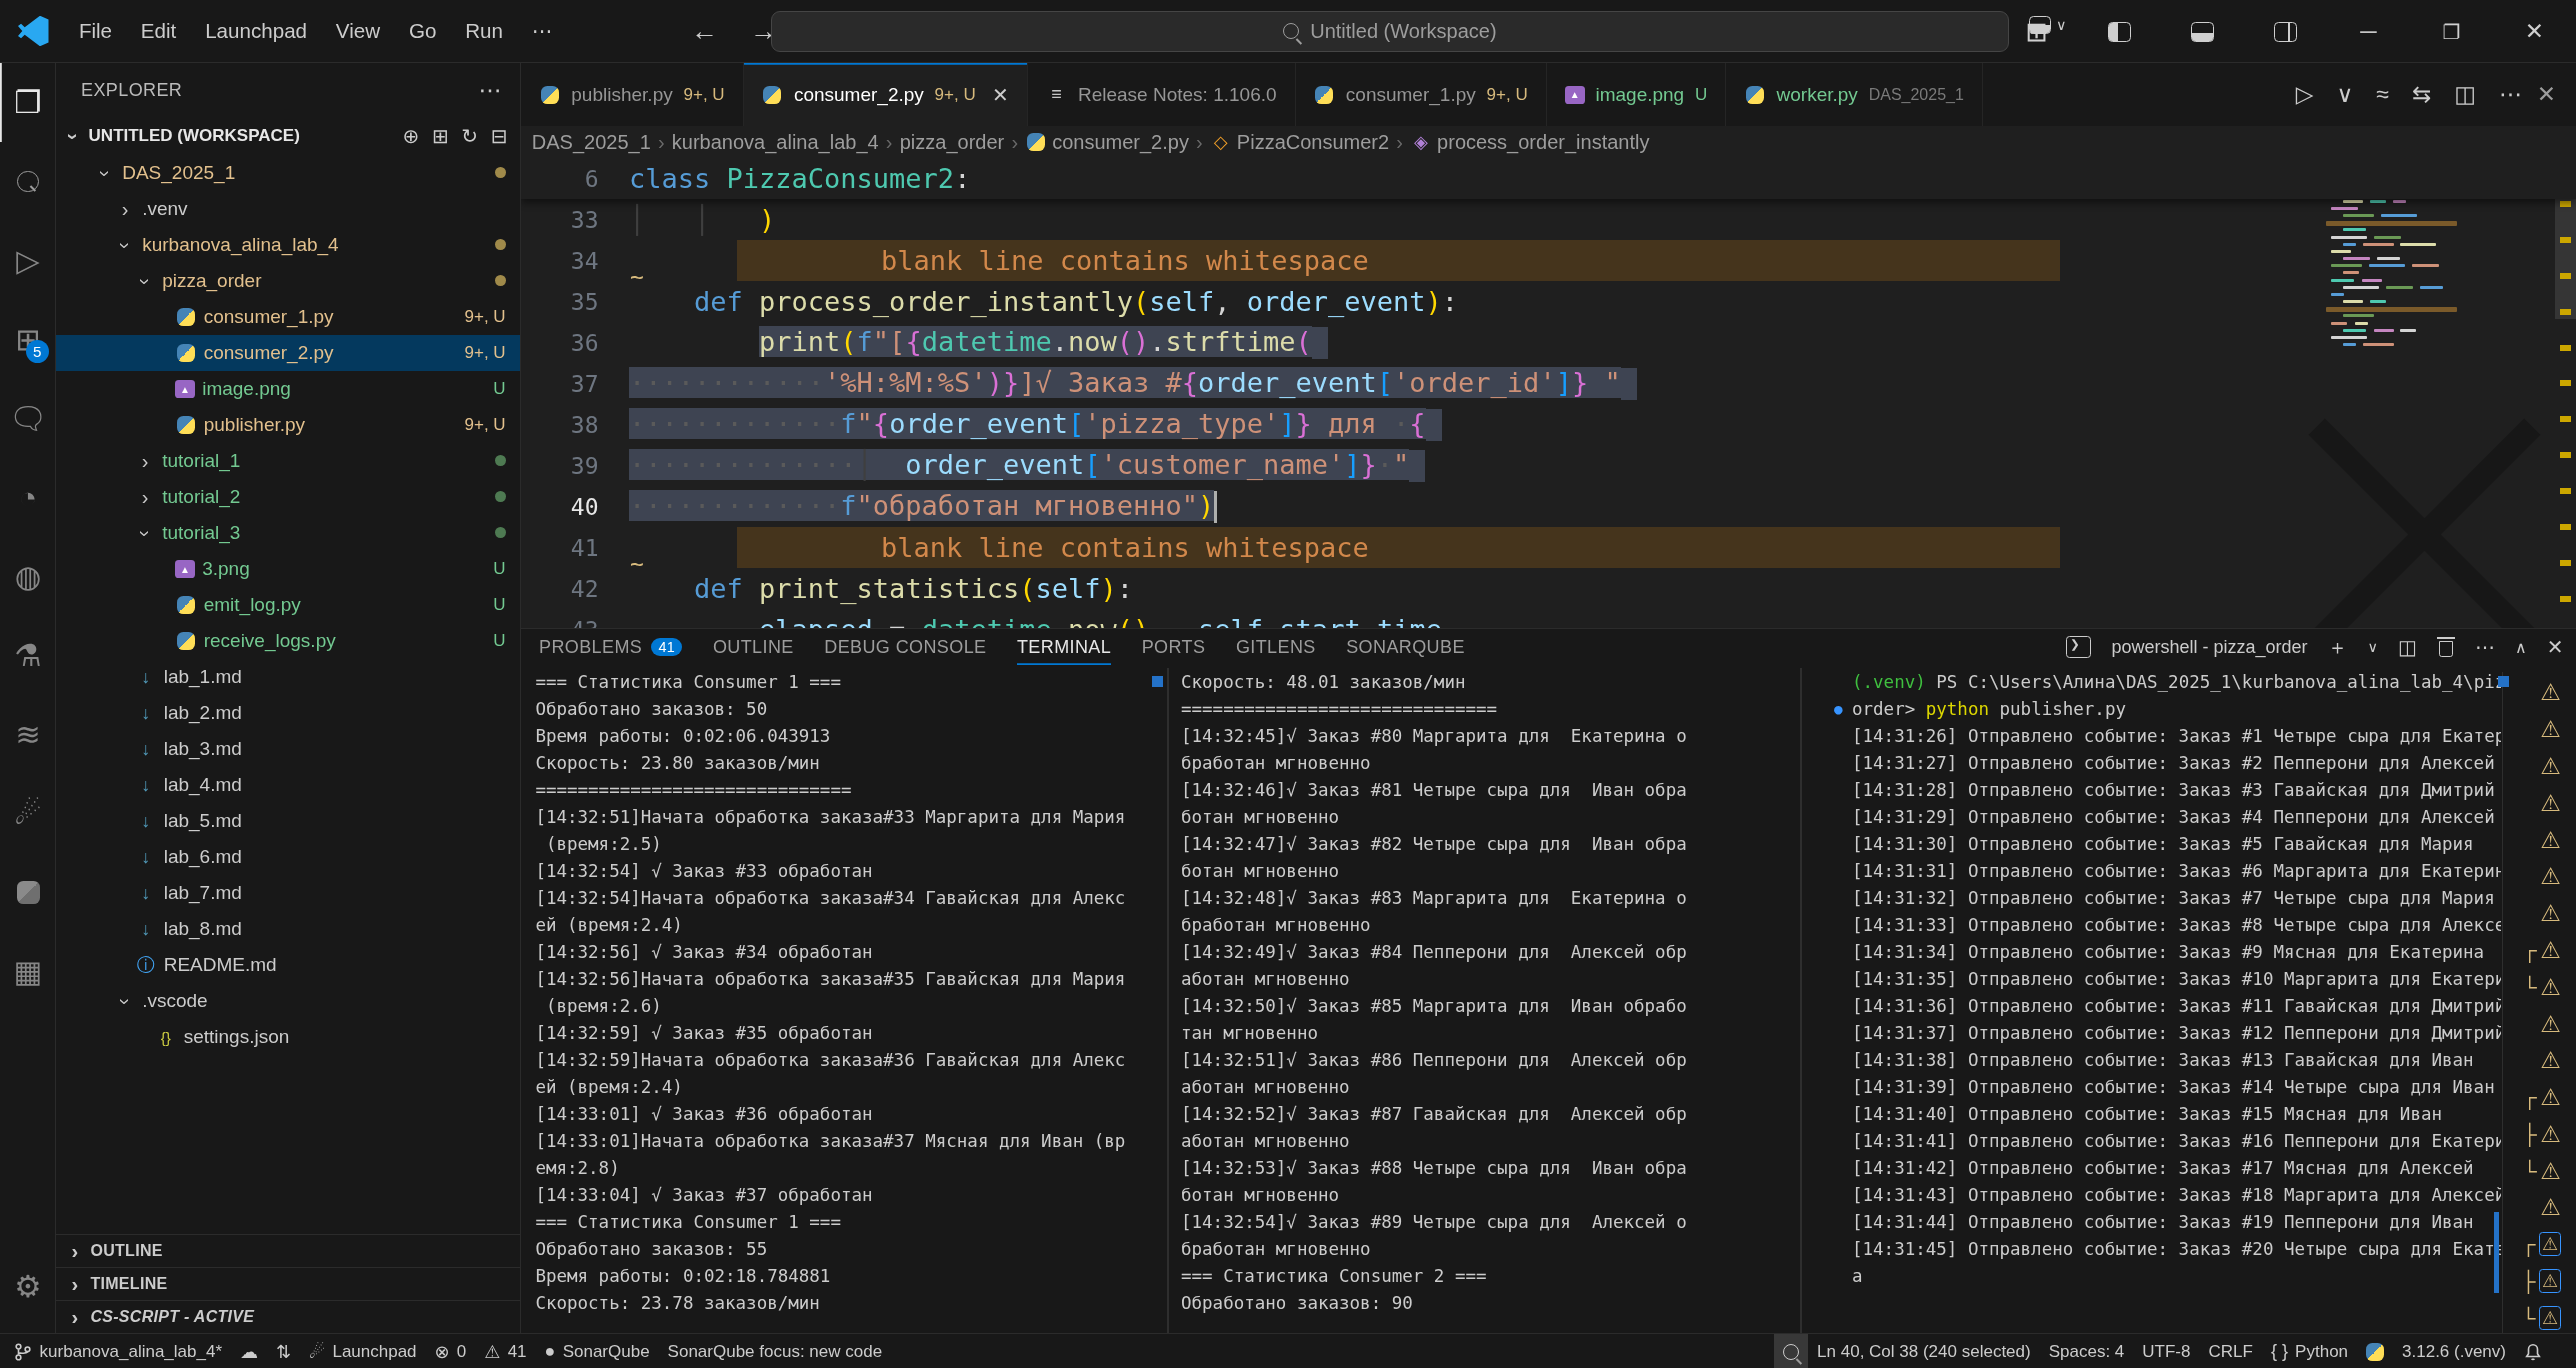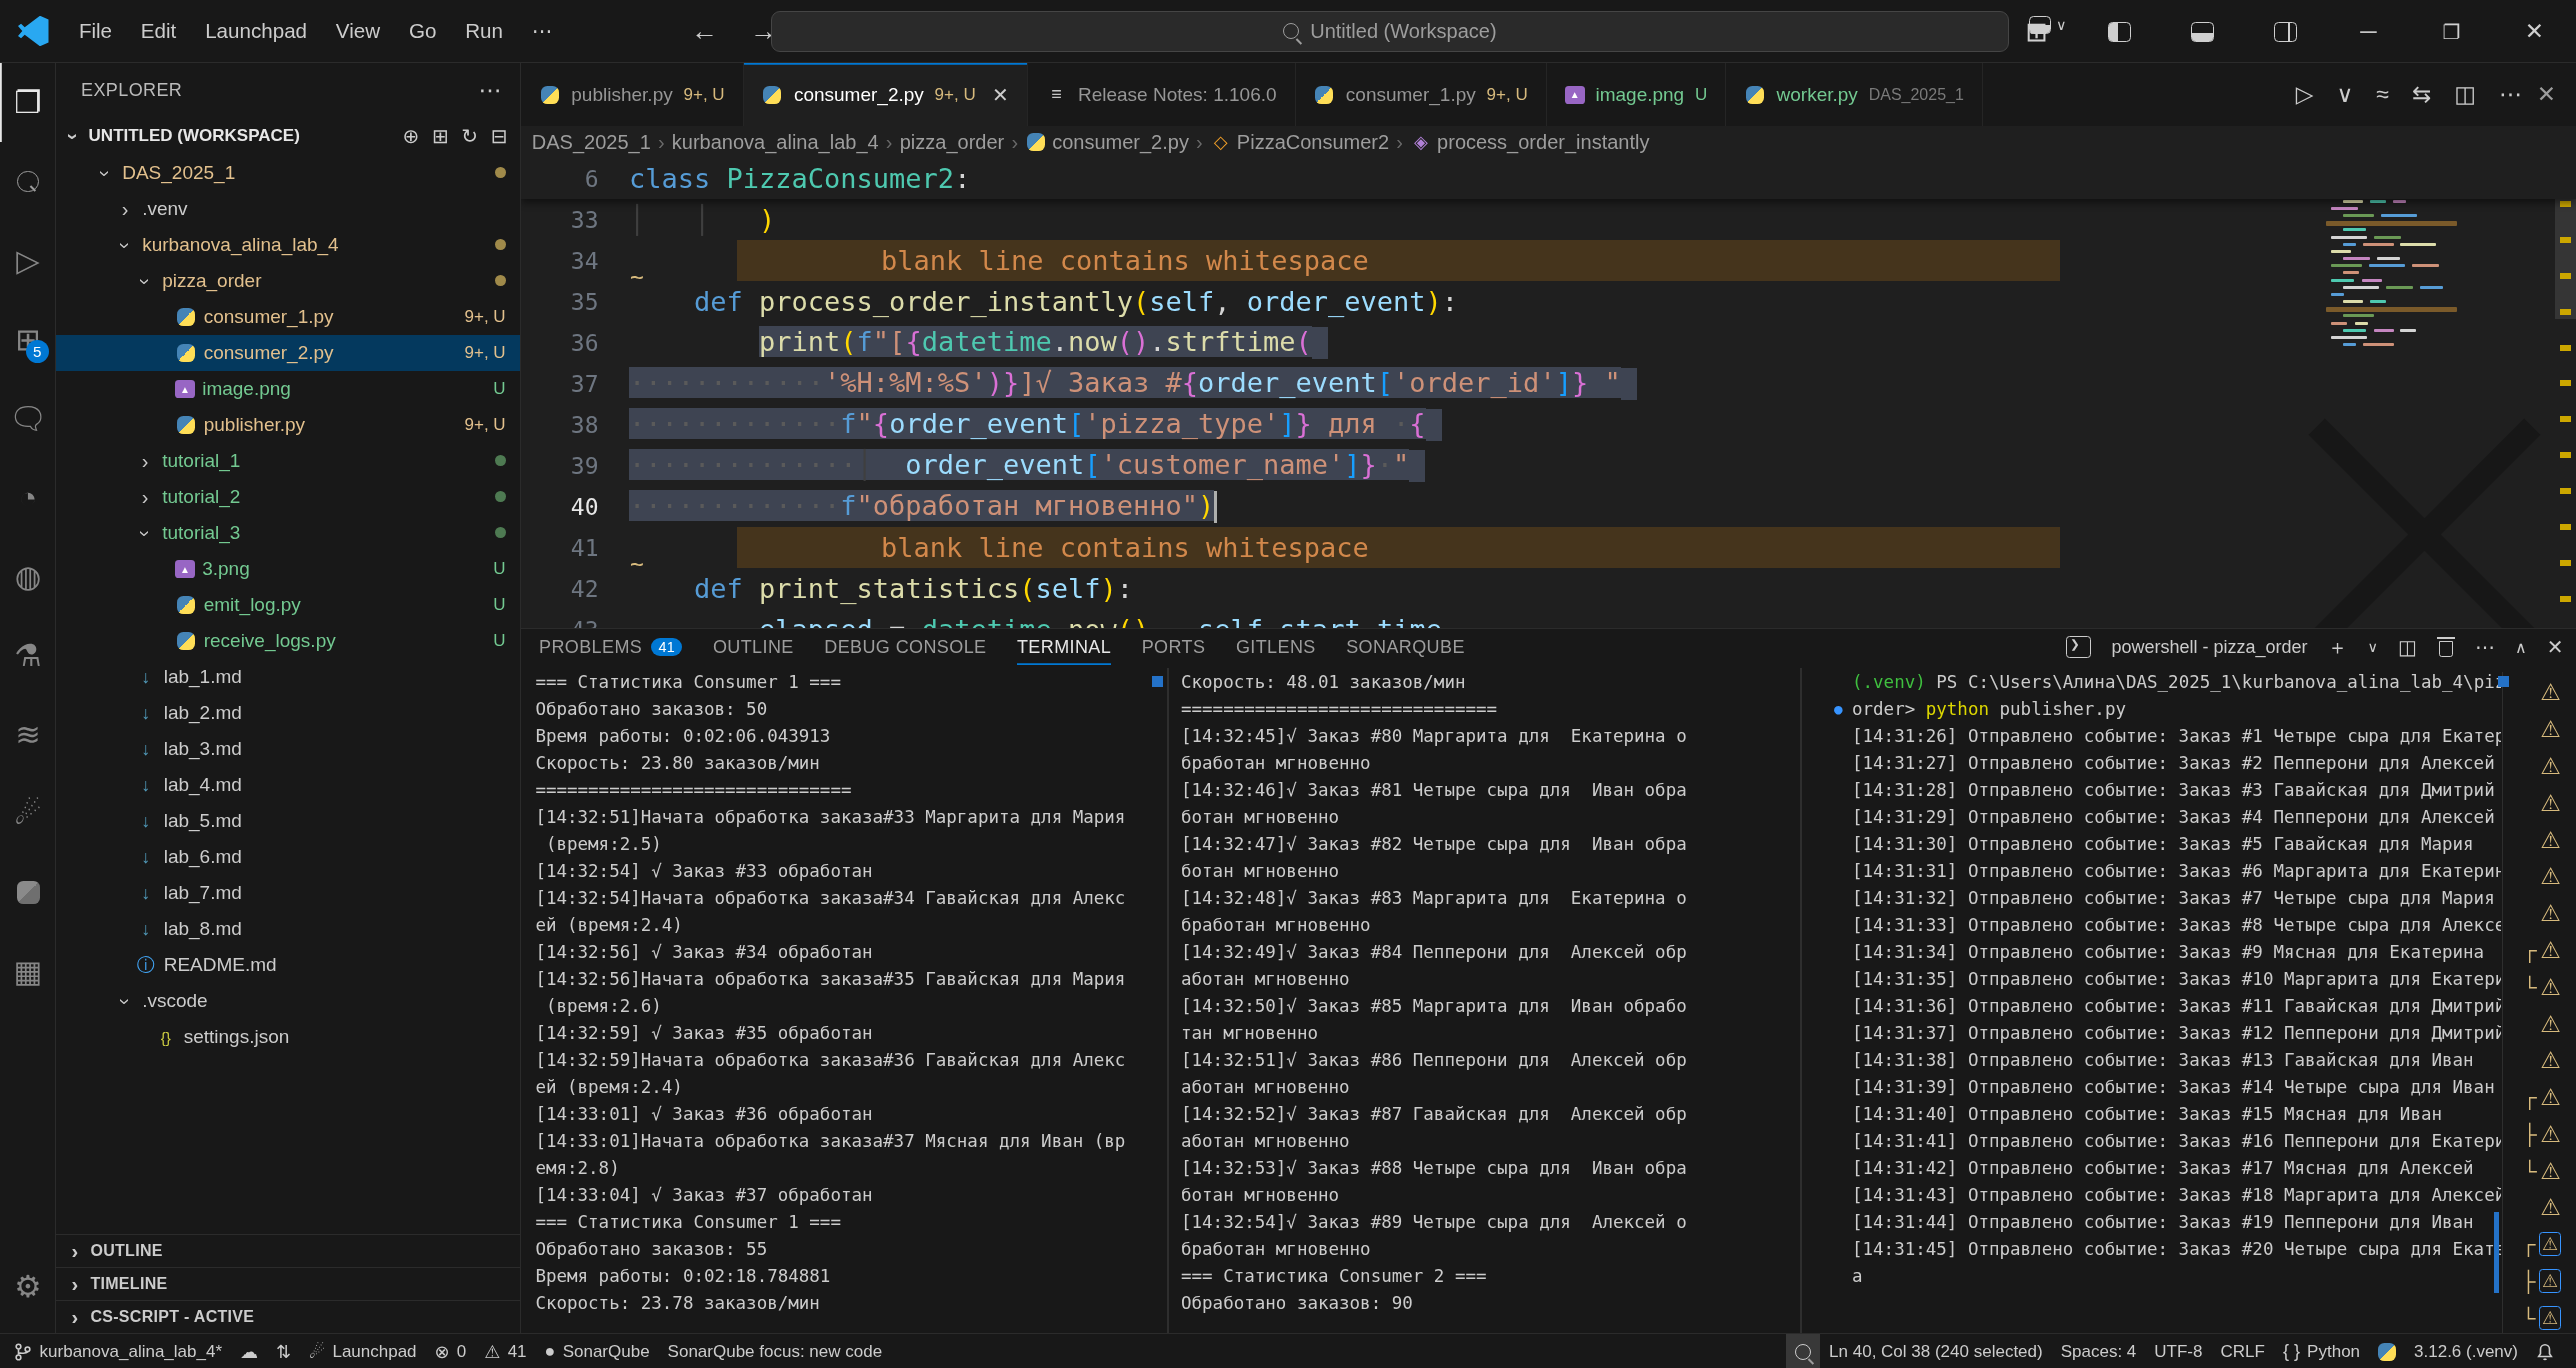--- a/index.html
+++ b/index.html
@@ -115,21 +115,21 @@
     gap:3.6px; color:#d7ba7d; font-size:23px; padding-right:7.2px; }
   .ws-item .guide { font-size:20px; color:#d7ba7d; }
   .ws-item.boxed .tri { border:1.8px solid #3794ff; border-radius:3.6px; padding:0 1.8px; font-size:18px; }
   .blue-mark { position:absolute; width:10.8px; height:10.8px; background:#2472c8; }
   
   #statusbar { position:absolute; left:0; top:1333px; width:2576px; height:36px; background:#181818;
     border-top:0.9px solid #2b2b2b; display:flex; align-items:center; font-size:17px; color:#cccccc; }
   .sb-item { display:flex; align-items:center; gap:7.2px; padding:0 9px; height:36px; }
   .sb-item.boxed { background:#383838; }
   #sb-left { display:flex; align-items:center; padding-left:5.4px; }
-  #sb-right { margin-left:auto; display:flex; align-items:flex-start; padding-right:13px; }
+  #sb-right { margin-left:auto; display:flex; align-items:flex-start; padding-right:25px; }
   .sb-ico { font-size:18px; }
   svg.lineico { stroke:#cccccc; fill:none; stroke-width:1.8; }
 </style>
 </head>
 <body>
 
 <div id="titlebar">
   <div id="vscode-logo"></div>
   <div id="menubar" style="display:flex">
       <span class="menu-item">File</span>
@@ -371,21 +371,21 @@
       <div class="sb-section">
         <span class="chev">›</span>
         <span style="margin-left: 5.4px;">OUTLINE</span>
       </div>
       <div class="sb-section">
         <span class="chev">›</span>
         <span style="margin-left: 5.4px;">TIMELINE</span>
       </div>
       <div class="sb-section">
         <span class="chev">›</span>
-        <span style="margin-left: 5.4px;">CS-SCRIPT - ACTIVE</span>
+        <span style="margin-left: 5.4px; font-style: italic;">CS-SCRIPT - ACTIVE</span>
       </div>
     </div>
 </div>
 
 <div id="editorarea">
   <div id="tabbar">
       <div class="tab">
         <span class="fi">
           <span class="pyblob color" style="width: 18px; height: 18px;"></span>
         </span>

